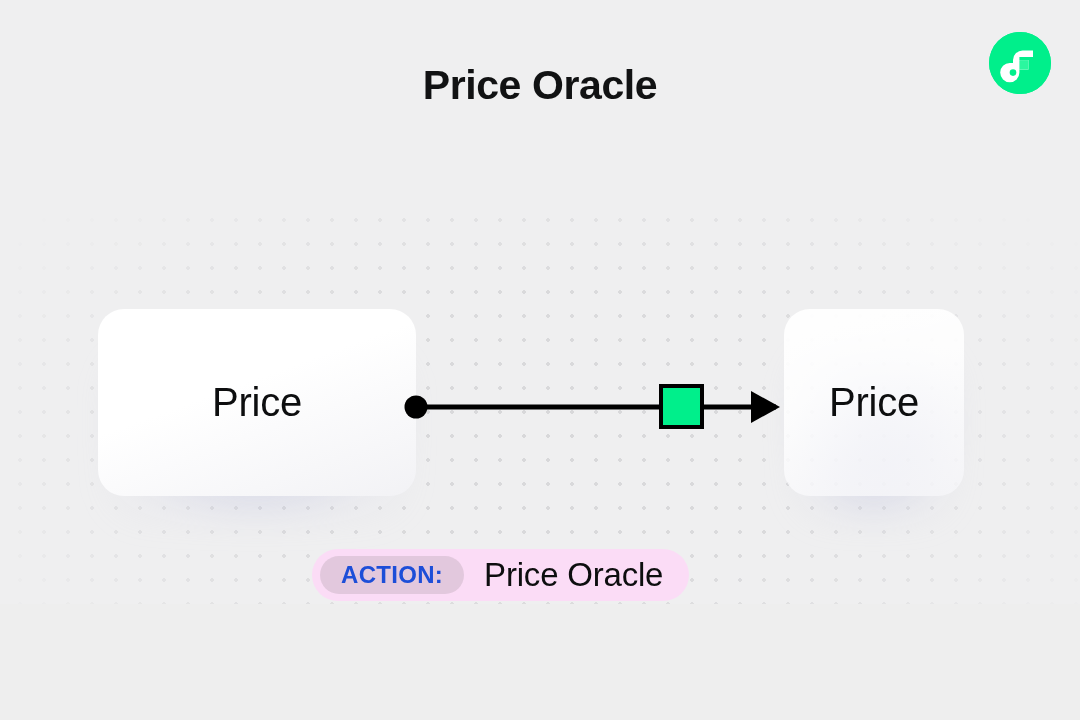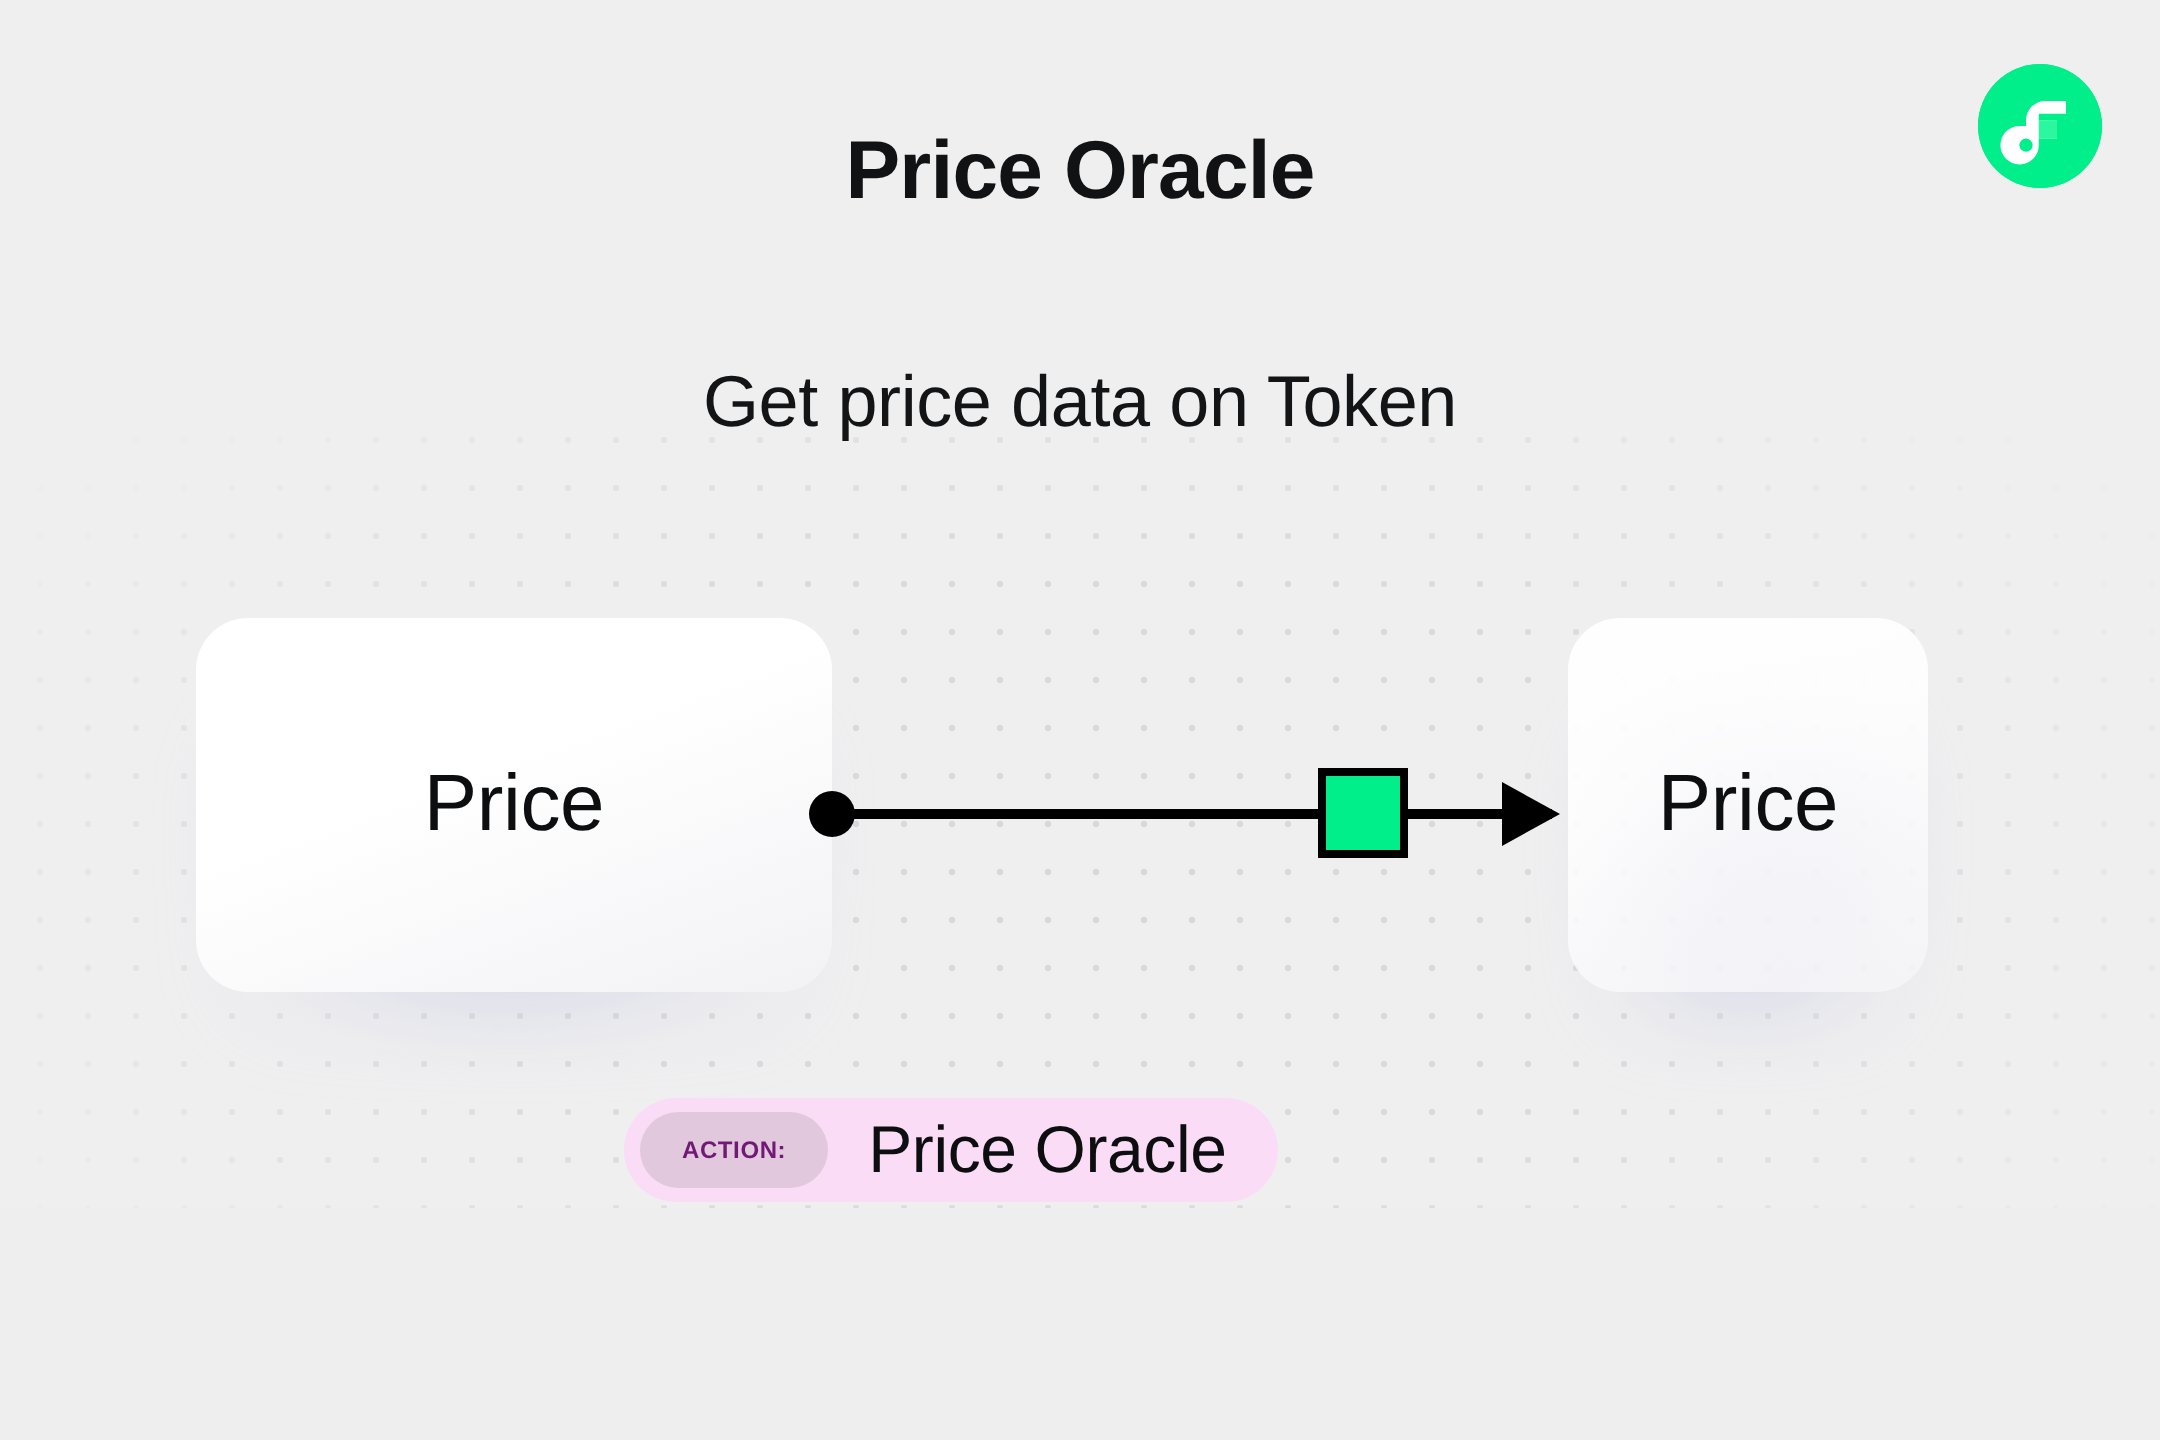--- a/index.html
+++ b/index.html
@@ -166,23 +166,23 @@
     padding: 0 26px 0 8px;
     box-sizing: border-box;
   }
   #action-tag {
     background: #e2c8dd;
     border-radius: 22px;
     height: 38px;
     display: flex;
     align-items: center;
     padding: 0 21px;
-    font-size: 12px;
+    font-size: 24px;
     font-weight: bold;
-    color: #701a75;
+    color: #1d4ed8;
     letter-spacing: 0.3px;
   }
   #action-value {
     margin-left: 20px;
     font-size: 33px;
     color: #0d0e0f;
     letter-spacing: -0.2px;
   }
 </style>
 </head>
@@ -195,21 +195,20 @@
   <div id="brand-logo">
     <svg width="62" height="62" viewBox="0 0 62 62" aria-hidden="true">
       <circle cx="31" cy="31" r="31" fill="#00ef8b"></circle>
       <path d="M44 18.5 H33.6 a9.6 9.6 0 0 0-9.6 9.6 V31 h-3.2 a9.6 9.6 0 1 0 9.6 9.6 V37.4 h9.1 V28.1 h-9.1 v-3.2 h13.6 Z" fill="#ffffff"></path>
       <rect x="30.4" y="28.1" width="9.1" height="9.3" fill="#2bf79f"></rect>
       <circle cx="24" cy="40.6" r="3.3" fill="#00ef8b"></circle>
     </svg>
   </div>
 
   <div id="page-title">Price Oracle</div>
-  <div id="page-subtitle">Get price data on Token</div>
 
   <div id="glow-source" class="node-glow"></div>
   <div id="glow-target" class="node-glow"></div>
 
   <div id="node-source" class="node-card">
     <div>
       <div>Price</div>
     </div>
   </div>
 

